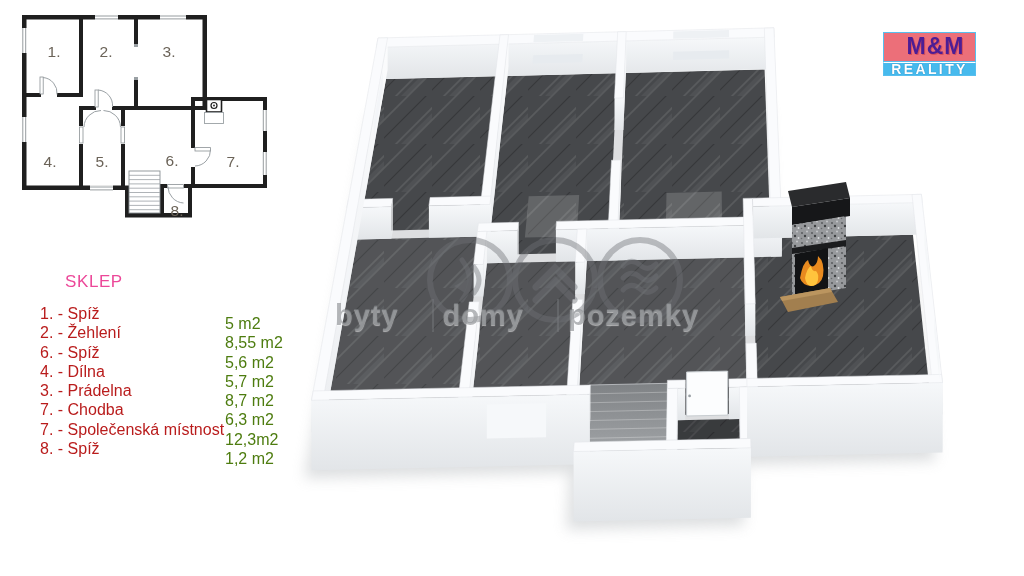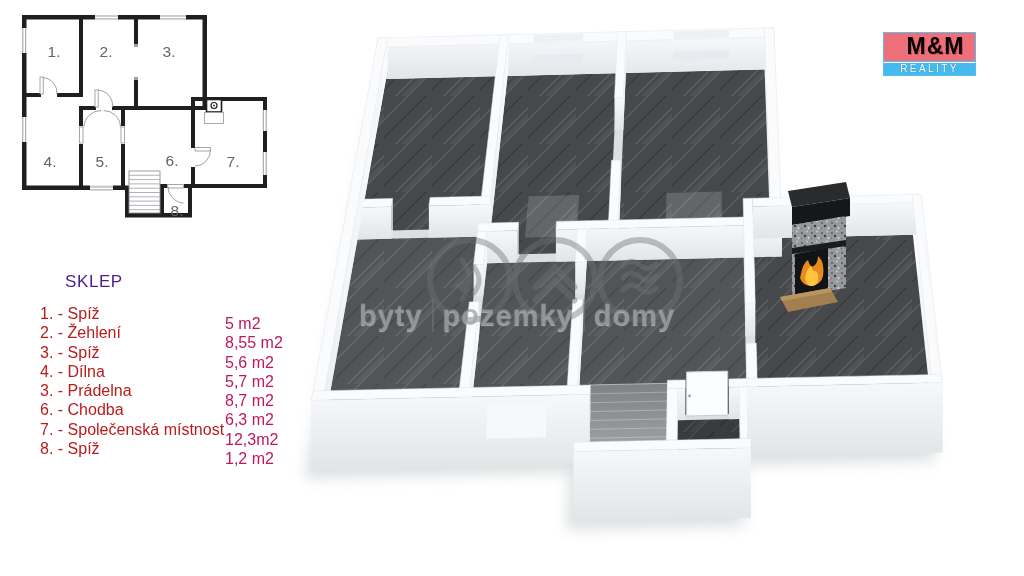--- a/index.html
+++ b/index.html
@@ -4,37 +4,37 @@
 <style>
   html,body{margin:0;padding:0;background:#fff;}
   .page{position:relative;width:1024px;height:576px;background:#ffffff;overflow:hidden;
         font-family:"Liberation Sans",sans-serif;}
   svg{position:absolute;left:0;top:0;}
   #iso{z-index:1;}
   #wm-circles{z-index:2;left:424px;top:234px;}
   .wm-text{position:absolute;z-index:2;left:352px;top:299px;width:330px;display:flex;
            justify-content:center;align-items:baseline;font-size:29px;font-weight:bold;
            color:rgba(122,125,129,0.55);text-shadow:0 1px 1px rgba(255,255,255,0.55);
-           letter-spacing:1px;}
+           letter-spacing:1px;gap:24px;}
   .wm-text span{padding:0 9px;}
   .wm-text span + span{border-left:2px solid rgba(122,125,129,0.45);}
   #plan2d{z-index:3;}
   .plan-label{font-size:15.5px;fill:#6b6358;text-anchor:middle;font-family:"Liberation Sans",sans-serif;}
-  .legend-title{position:absolute;z-index:4;left:65px;top:272px;font-size:17px;color:#4c1d95;
+  .legend-title{position:absolute;z-index:4;left:65px;top:272px;font-size:17px;color:#ec4899;
                 letter-spacing:0.6px;}
   .legend-names{position:absolute;z-index:4;left:40px;top:304px;font-size:16px;line-height:19.3px;
                 color:#b91c1c;}
   .legend-areas{position:absolute;z-index:4;left:225px;top:314px;font-size:16px;line-height:19.3px;
-                color:#be185d;}
+                color:#4d7c0f;}
   .logo{position:absolute;z-index:5;left:883px;top:32px;width:93px;}
   .logo-top{height:28px;background:var(--logo-red,#ec6f79);border:1px solid #57bfee;
-            color:#000000;font-weight:bold;font-size:23px;line-height:27px;text-align:center;
+            color:#4c1d95;font-weight:bold;font-size:23px;line-height:27px;text-align:center;
             letter-spacing:1px;text-shadow:1px 1px 0 rgba(180,40,60,0.45);padding-left:12px;}
   .logo-bottom{height:12px;background:var(--logo-blue,#47baed);border:1px solid #57bfee;border-top:1px solid #ffffff;
-            color:#fff;font-weight:normal;font-size:10px;line-height:12px;text-align:center;
+            color:#fff;font-weight:bold;font-size:14px;line-height:12px;text-align:center;
             letter-spacing:2.4px;text-shadow:0 0 1px #14699e;}
 </style>
 </head>
 <body>
 
 <div class="page">
 
   <svg id="iso" width="1024" height="576" viewBox="0 0 1024 576">
     <defs>
       <pattern id="floorTex" width="48" height="48" patternUnits="userSpaceOnUse">
@@ -217,22 +217,22 @@
       <path d="M112,53 L131,34 L150,53" stroke-width="7"></path>
       <path d="M112,66 L131,47 L150,66" stroke-width="7"></path>
       <path d="M199,32 q8,-9 17,-1 q8,7 16,-1"></path>
       <path d="M199,44 q8,-9 17,-1 q8,7 16,-1"></path>
       <path d="M199,56 q8,-9 17,-1 q8,7 16,-1"></path>
     </g>
   </svg>
 
   <div class="wm-text">
     <span>byty</span>
+    <span>domy</span>
     <span>pozemky</span>
-    <span>domy</span>
   </div>
 
   <svg id="plan2d" width="1024" height="576" viewBox="0 0 1024 576">
     <g id="plan-geometry">
         <rect x="22" y="15" width="185" height="4.5" fill="#1f1f1f"></rect>
         <rect x="79" y="15" width="4" height="82" fill="#1f1f1f"></rect>
         <rect x="22" y="93" width="19" height="4" fill="#1f1f1f"></rect>
         <rect x="57" y="93" width="26" height="4" fill="#1f1f1f"></rect>
         <rect x="134" y="15" width="4" height="32" fill="#1f1f1f"></rect>
         <rect x="134" y="77" width="4" height="33" fill="#1f1f1f"></rect>
@@ -313,24 +313,24 @@
     <text class="plan-label" x="102" y="167">5.</text>
     <text class="plan-label" x="172" y="166">6.</text>
     <text class="plan-label" x="233" y="167">7.</text>
     <text class="plan-label" x="177" y="216">8.</text>
   </svg>
 
   <div class="legend-title">SKLEP</div>
   <div class="legend-names">
     <div>1. - Spíž</div>
     <div>2. - Žehlení</div>
-    <div>3. - Spíž</div>
+    <div>6. - Spíž</div>
     <div>4. - Dílna</div>
     <div>3. - Prádelna</div>
-    <div>6. - Chodba</div>
+    <div>7. - Chodba</div>
     <div>7. - Společenská místnost</div>
     <div>8. - Spíž</div>
   </div>
   <div class="legend-areas">
     <div>5 m2</div>
     <div>8,55 m2</div>
     <div>5,6 m2</div>
     <div>5,7 m2</div>
     <div>8,7 m2</div>
     <div>6,3 m2</div>

